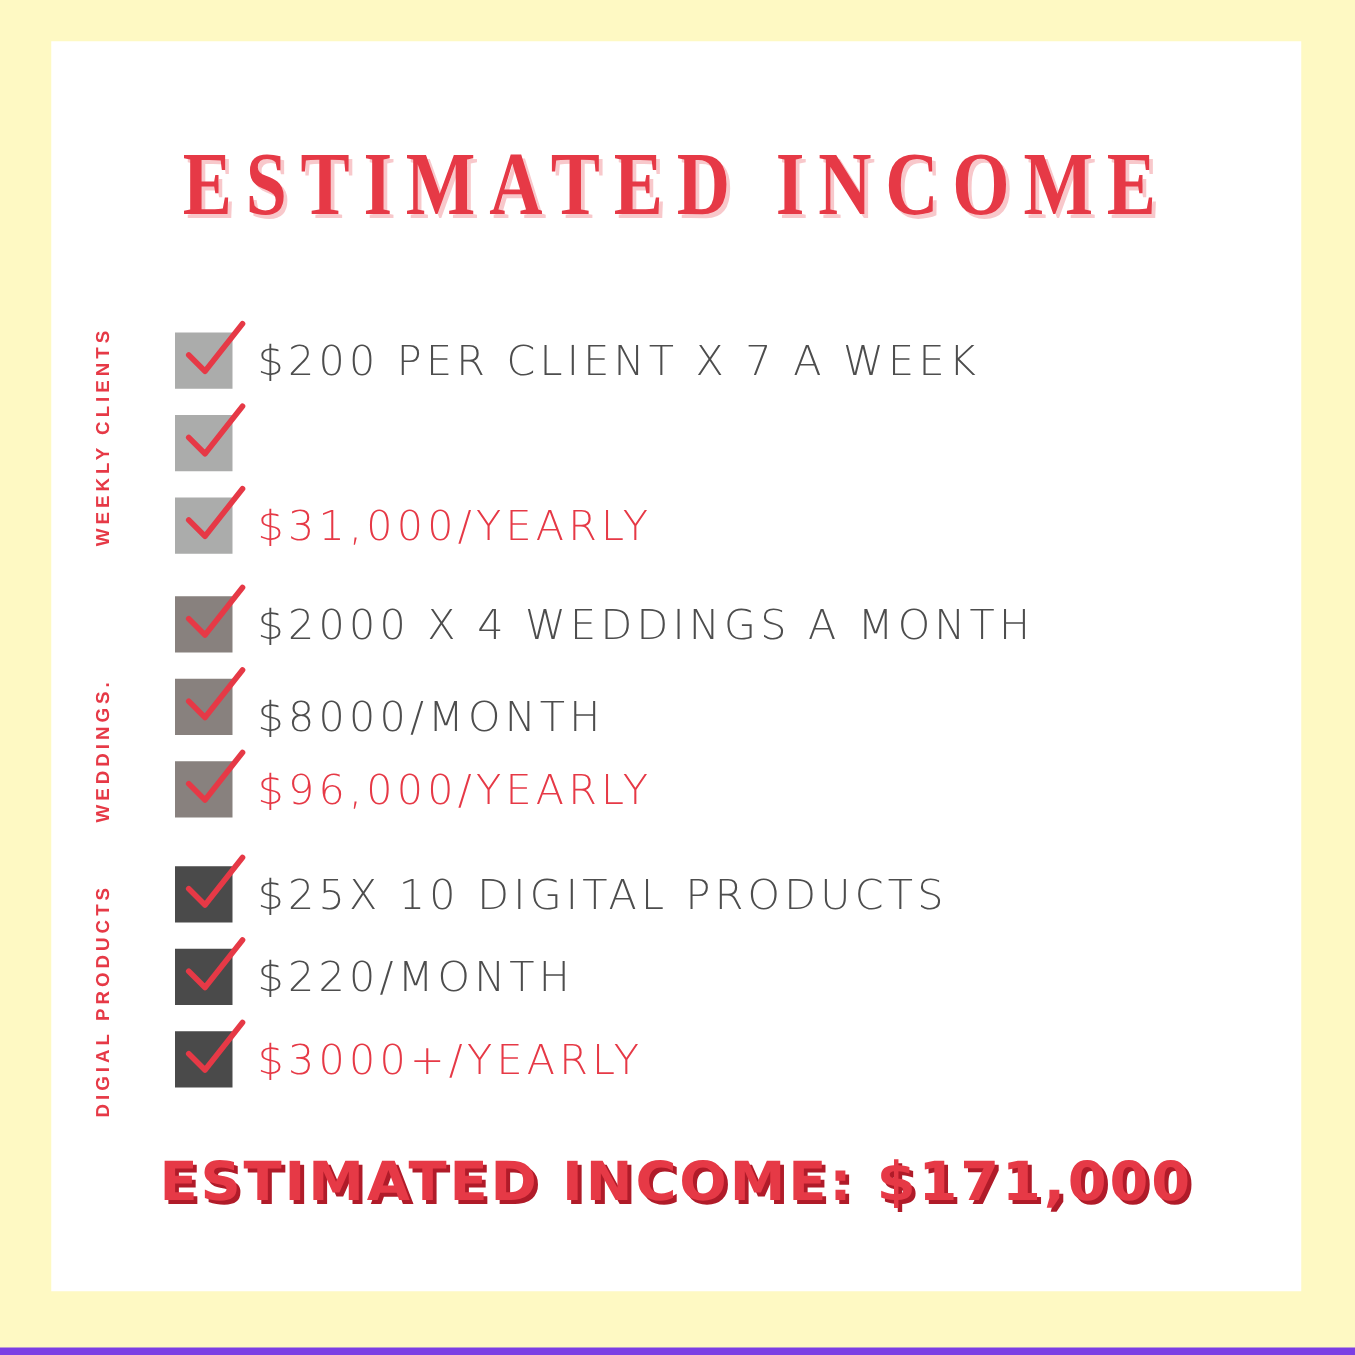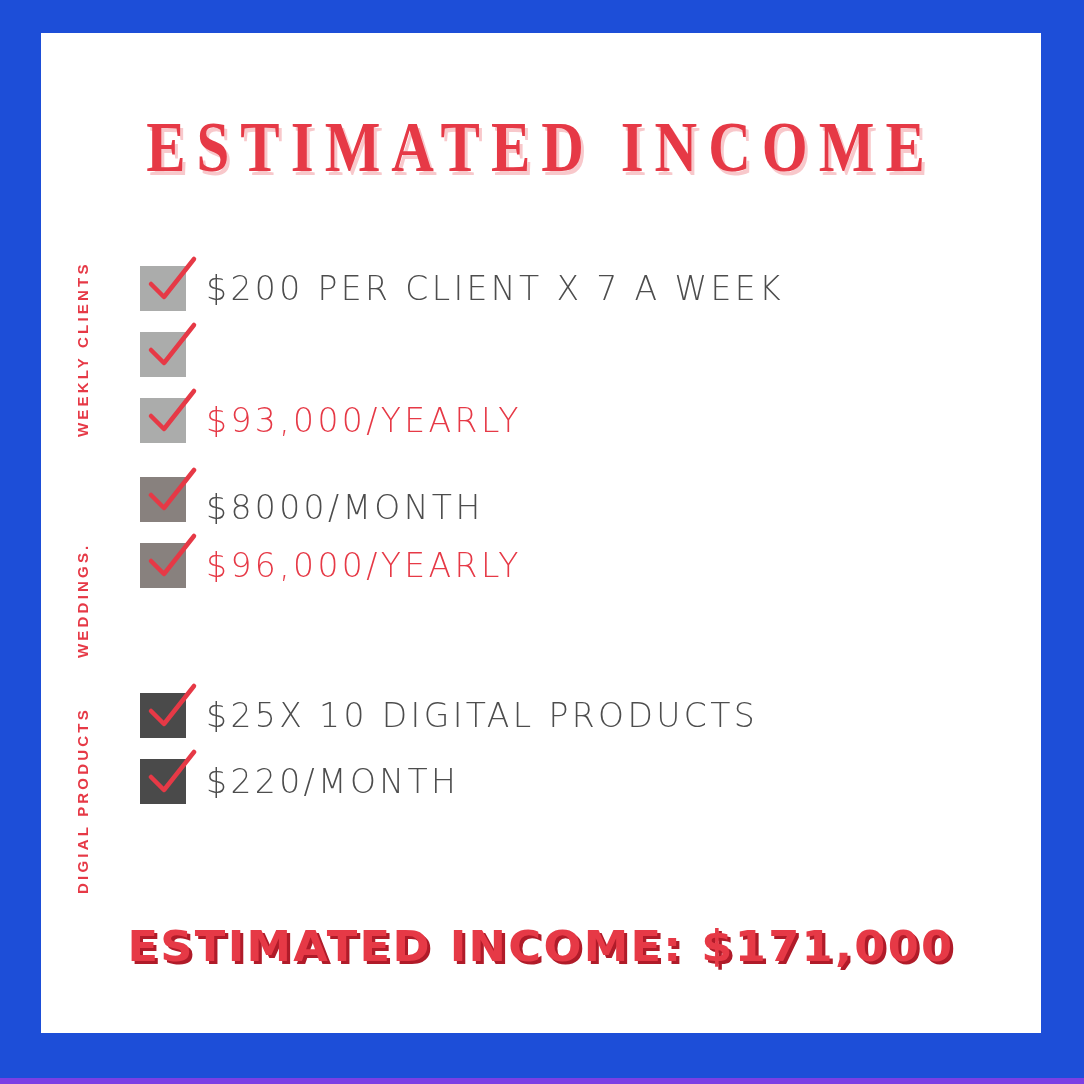--- a/index.html
+++ b/index.html
@@ -150,21 +150,21 @@
     text-shadow: 3px 3px 0 #b01b29;
     white-space: nowrap;
     font-family: "DejaVu Sans", "Liberation Sans", sans-serif;
     transform: scaleX(1.04);
     transform-origin: center;
   }
 </style>
 </head>
 <body>
 
-<div id="poster" style="background: #1d4ed8;">
+<div id="poster" style="background: #fef9c3;">
 
   <div id="card" style="background: rgb(255, 255, 255);">
 
     <div id="title" style="color: rgb(230, 57, 70);">ESTIMATED INCOME</div>
 
     <div class="group" id="group-0">
       <div class="group-label" style="color: rgb(230, 57, 70);">WEEKLY CLIENTS</div>
       <div class="rows">
 
         <div class="row">
@@ -186,30 +186,39 @@
           </span>
         </div>
 
         <div class="row accent">
           <span class="check">
             <span class="box" style="background: rgb(171, 172, 171);"></span>
             <svg viewBox="0 0 56 54">
               <path d="M9 27 L22 40 L52 2" fill="none" stroke="#e63946" stroke-width="4.5" stroke-linecap="round" stroke-linejoin="round"></path>
             </svg>
           </span>
-          <span class="row-text" style="color: rgb(230, 57, 70);">$93,000/YEARLY</span>
+          <span class="row-text" style="color: rgb(230, 57, 70);">$31,000/YEARLY</span>
         </div>
 
       </div>
     </div>
 
     <div class="group" id="group-1">
       <div class="group-label" style="color: rgb(230, 57, 70);">WEDDINGS.</div>
       <div class="rows">
 
+        <div class="row">
+          <span class="check">
+            <span class="box" style="background: rgb(136, 129, 126);"></span>
+            <svg viewBox="0 0 56 54">
+              <path d="M9 27 L22 40 L52 2" fill="none" stroke="#e63946" stroke-width="4.5" stroke-linecap="round" stroke-linejoin="round"></path>
+            </svg>
+          </span>
+          <span class="row-text" style="color: rgb(77, 77, 77);">$2000 X 4 WEDDINGS A MONTH</span>
+        </div>
 
         <div class="row">
           <span class="check">
             <span class="box" style="background: rgb(136, 129, 126);"></span>
             <svg viewBox="0 0 56 54">
               <path d="M9 27 L22 40 L52 2" fill="none" stroke="#e63946" stroke-width="4.5" stroke-linecap="round" stroke-linejoin="round"></path>
             </svg>
           </span>
           <span class="row-text" style="color: rgb(77, 77, 77); margin-top: 16px;">$8000/MONTH</span>
         </div>
@@ -244,20 +253,29 @@
         <div class="row">
           <span class="check">
             <span class="box" style="background: rgb(74, 74, 74);"></span>
             <svg viewBox="0 0 56 54">
               <path d="M9 27 L22 40 L52 2" fill="none" stroke="#e63946" stroke-width="4.5" stroke-linecap="round" stroke-linejoin="round"></path>
             </svg>
           </span>
           <span class="row-text" style="color: rgb(77, 77, 77);">$220/MONTH</span>
         </div>
 
+        <div class="row accent">
+          <span class="check">
+            <span class="box" style="background: rgb(74, 74, 74);"></span>
+            <svg viewBox="0 0 56 54">
+              <path d="M9 27 L22 40 L52 2" fill="none" stroke="#e63946" stroke-width="4.5" stroke-linecap="round" stroke-linejoin="round"></path>
+            </svg>
+          </span>
+          <span class="row-text" style="color: rgb(230, 57, 70);">$3000+/YEARLY</span>
+        </div>
 
       </div>
     </div>
 
     <div id="total" style="color: rgb(230, 57, 70); text-shadow: rgb(176, 27, 41) 3px 3px 0px;">ESTIMATED INCOME: $171,000</div>
 
   </div>
 
   <div id="bottom-strip" style="background: rgb(123, 63, 228);"></div>
 

